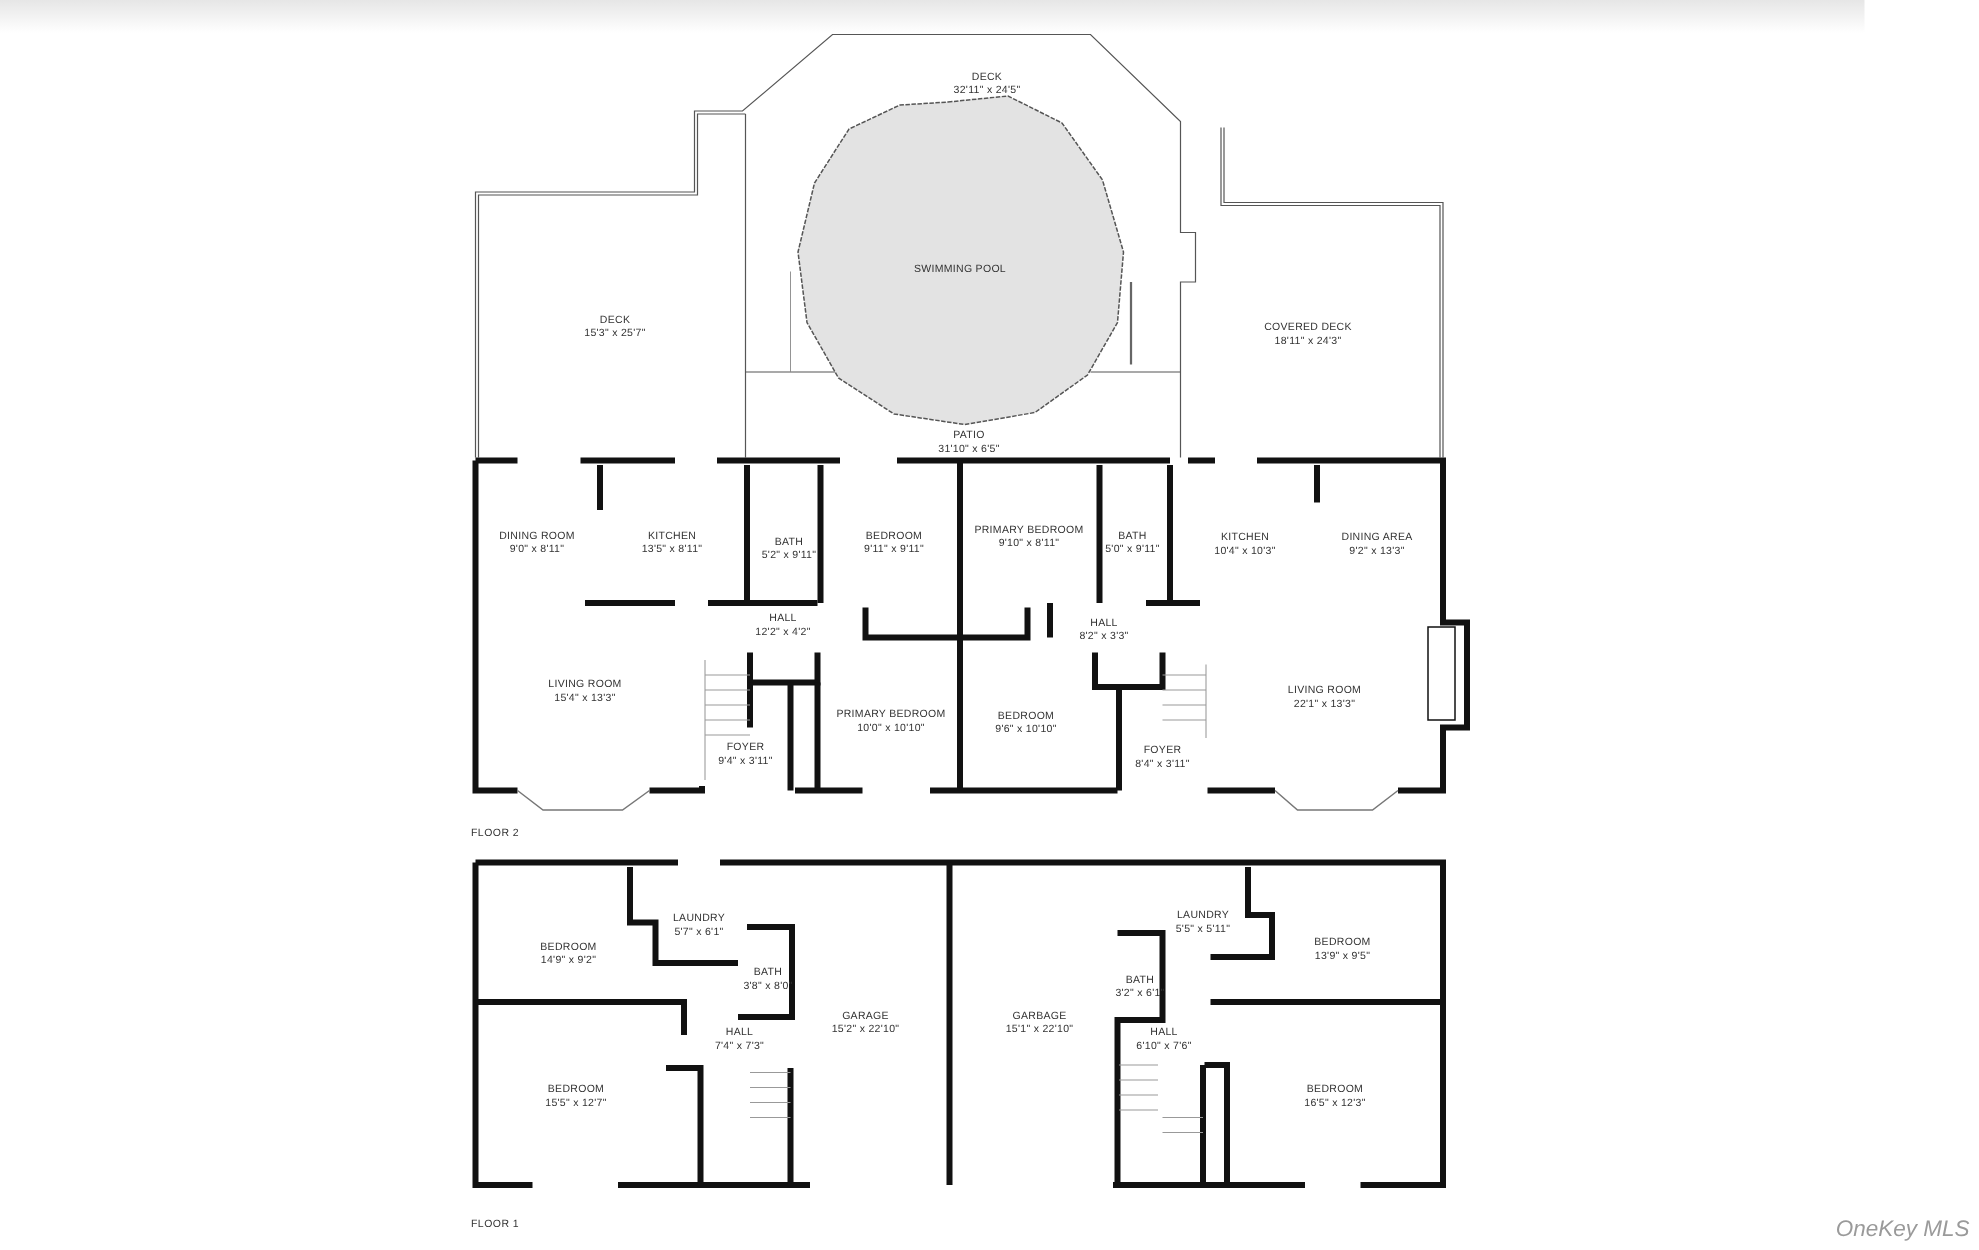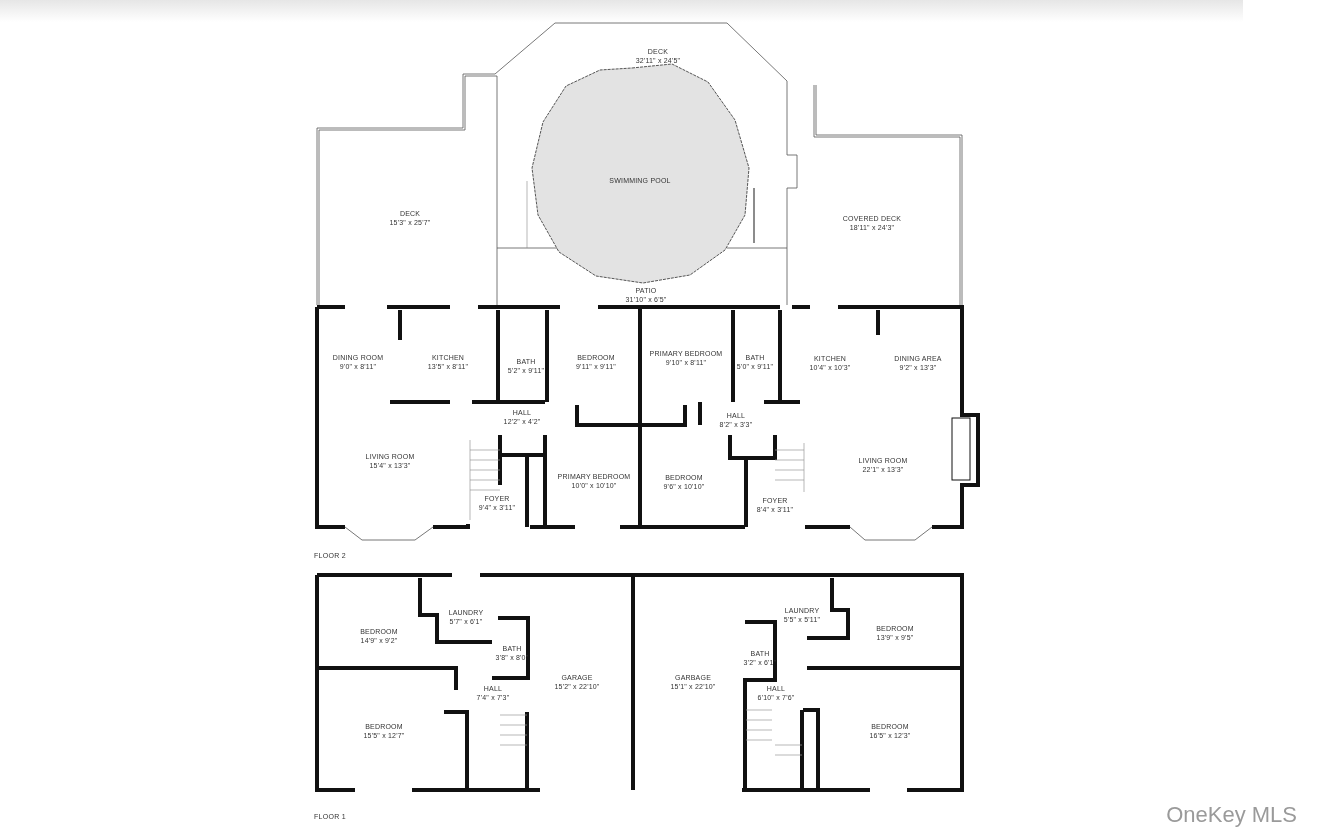--- a/index.html
+++ b/index.html
@@ -2,21 +2,21 @@
 <html><head>
 <meta charset="utf-8">
 <style>
   html, body { margin:0; padding:0; background:#ffffff; }
   body { width:1319px; height:833px; position:relative; overflow:hidden; font-family:"Liberation Sans", sans-serif; }
   .topfade { position:absolute; left:0; top:0; width:1243px; height:22px; background:linear-gradient(#e6e6e6,#ffffff); }
   svg.plan { position:absolute; left:0; top:0; }
   .lbl { position:absolute; transform:translate(-50%,-50%); text-align:center; font-size:7px; line-height:9px; color:#333; white-space:nowrap; letter-spacing:0.2px; }
   .lbl .dim { display:block; }
   .floor { position:absolute; font-size:7px; color:#333; letter-spacing:0.3px; }
-  .wm { position:absolute; right:22px; bottom:5px; font-size:22px; color:#9a9a9a; }
+  .wm { position:absolute; right:6px; bottom:5px; font-size:15px; color:#9a9a9a;font-style:italic; }
 </style>
 </head>
 <body>
 
 <div class="topfade"></div>
 
 <svg class="plan" width="1319" height="833" viewBox="0 0 1319 833">
 
   <g fill="none" stroke="#555" stroke-width="0.8">
     <path d="M317,305 L317,128 L463,128 L463,74 L495,74 L555,23 L727,23 L787,81 L787,155 L797,155 L797,188 L787,188 L787,305"></path>

